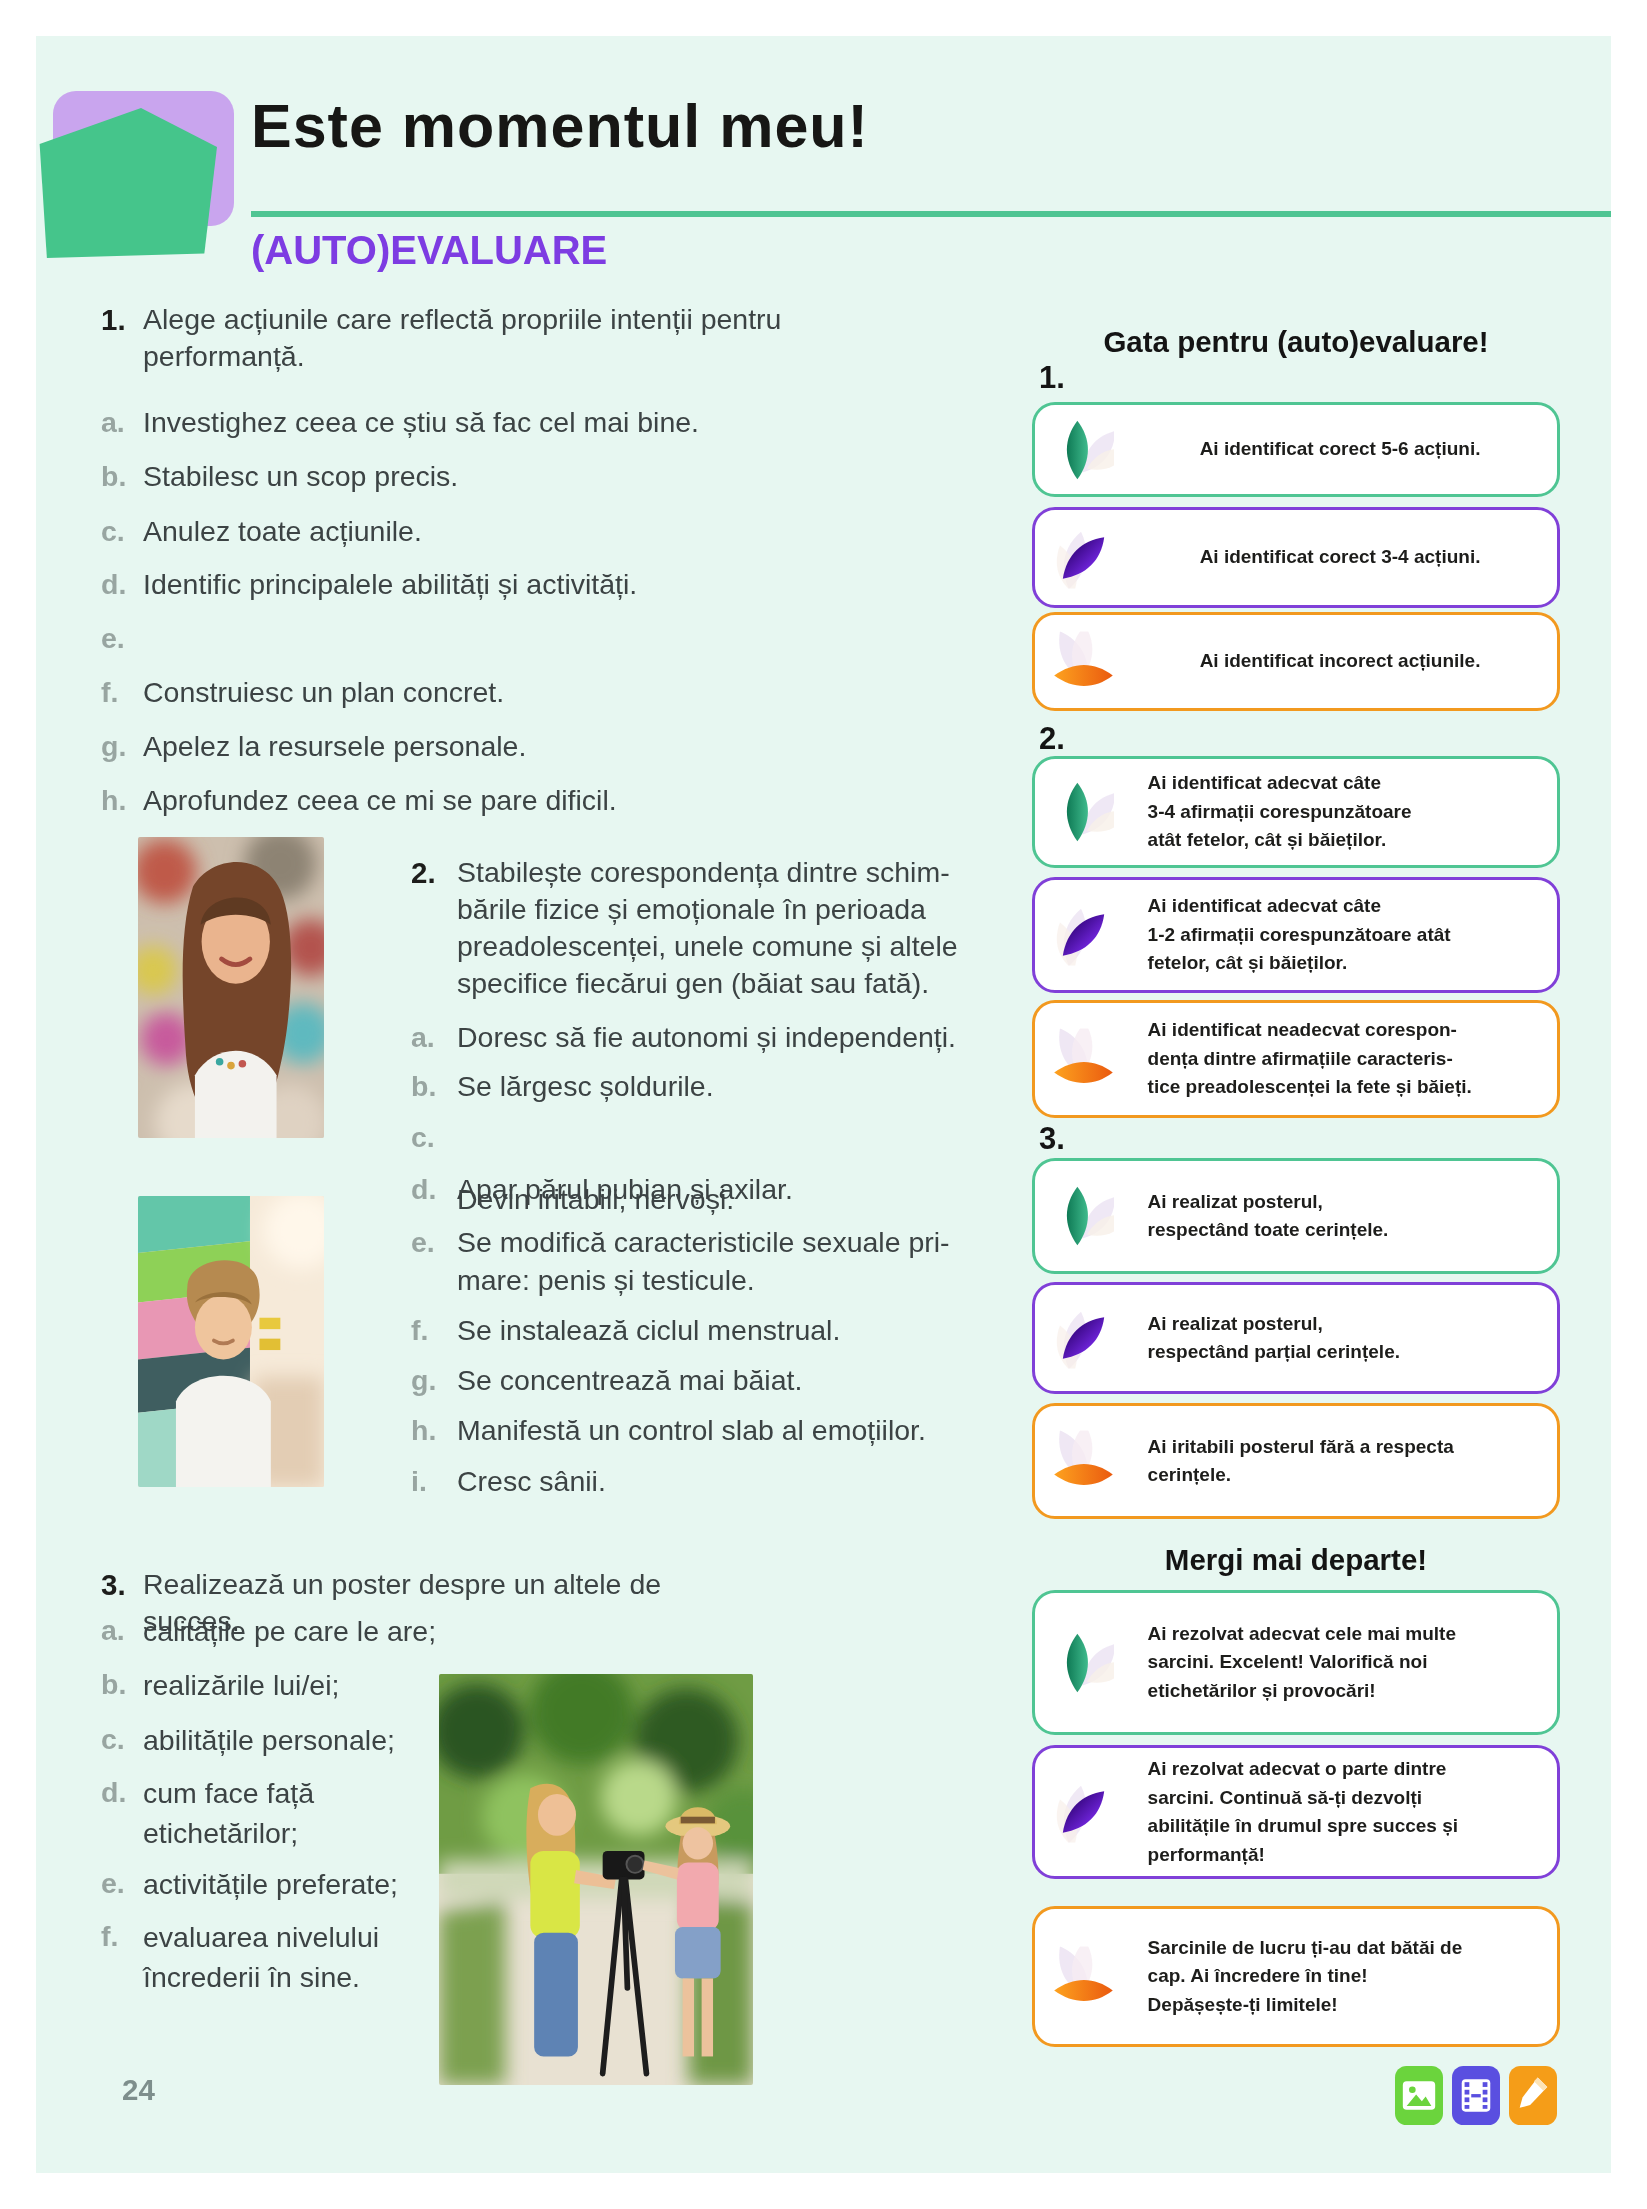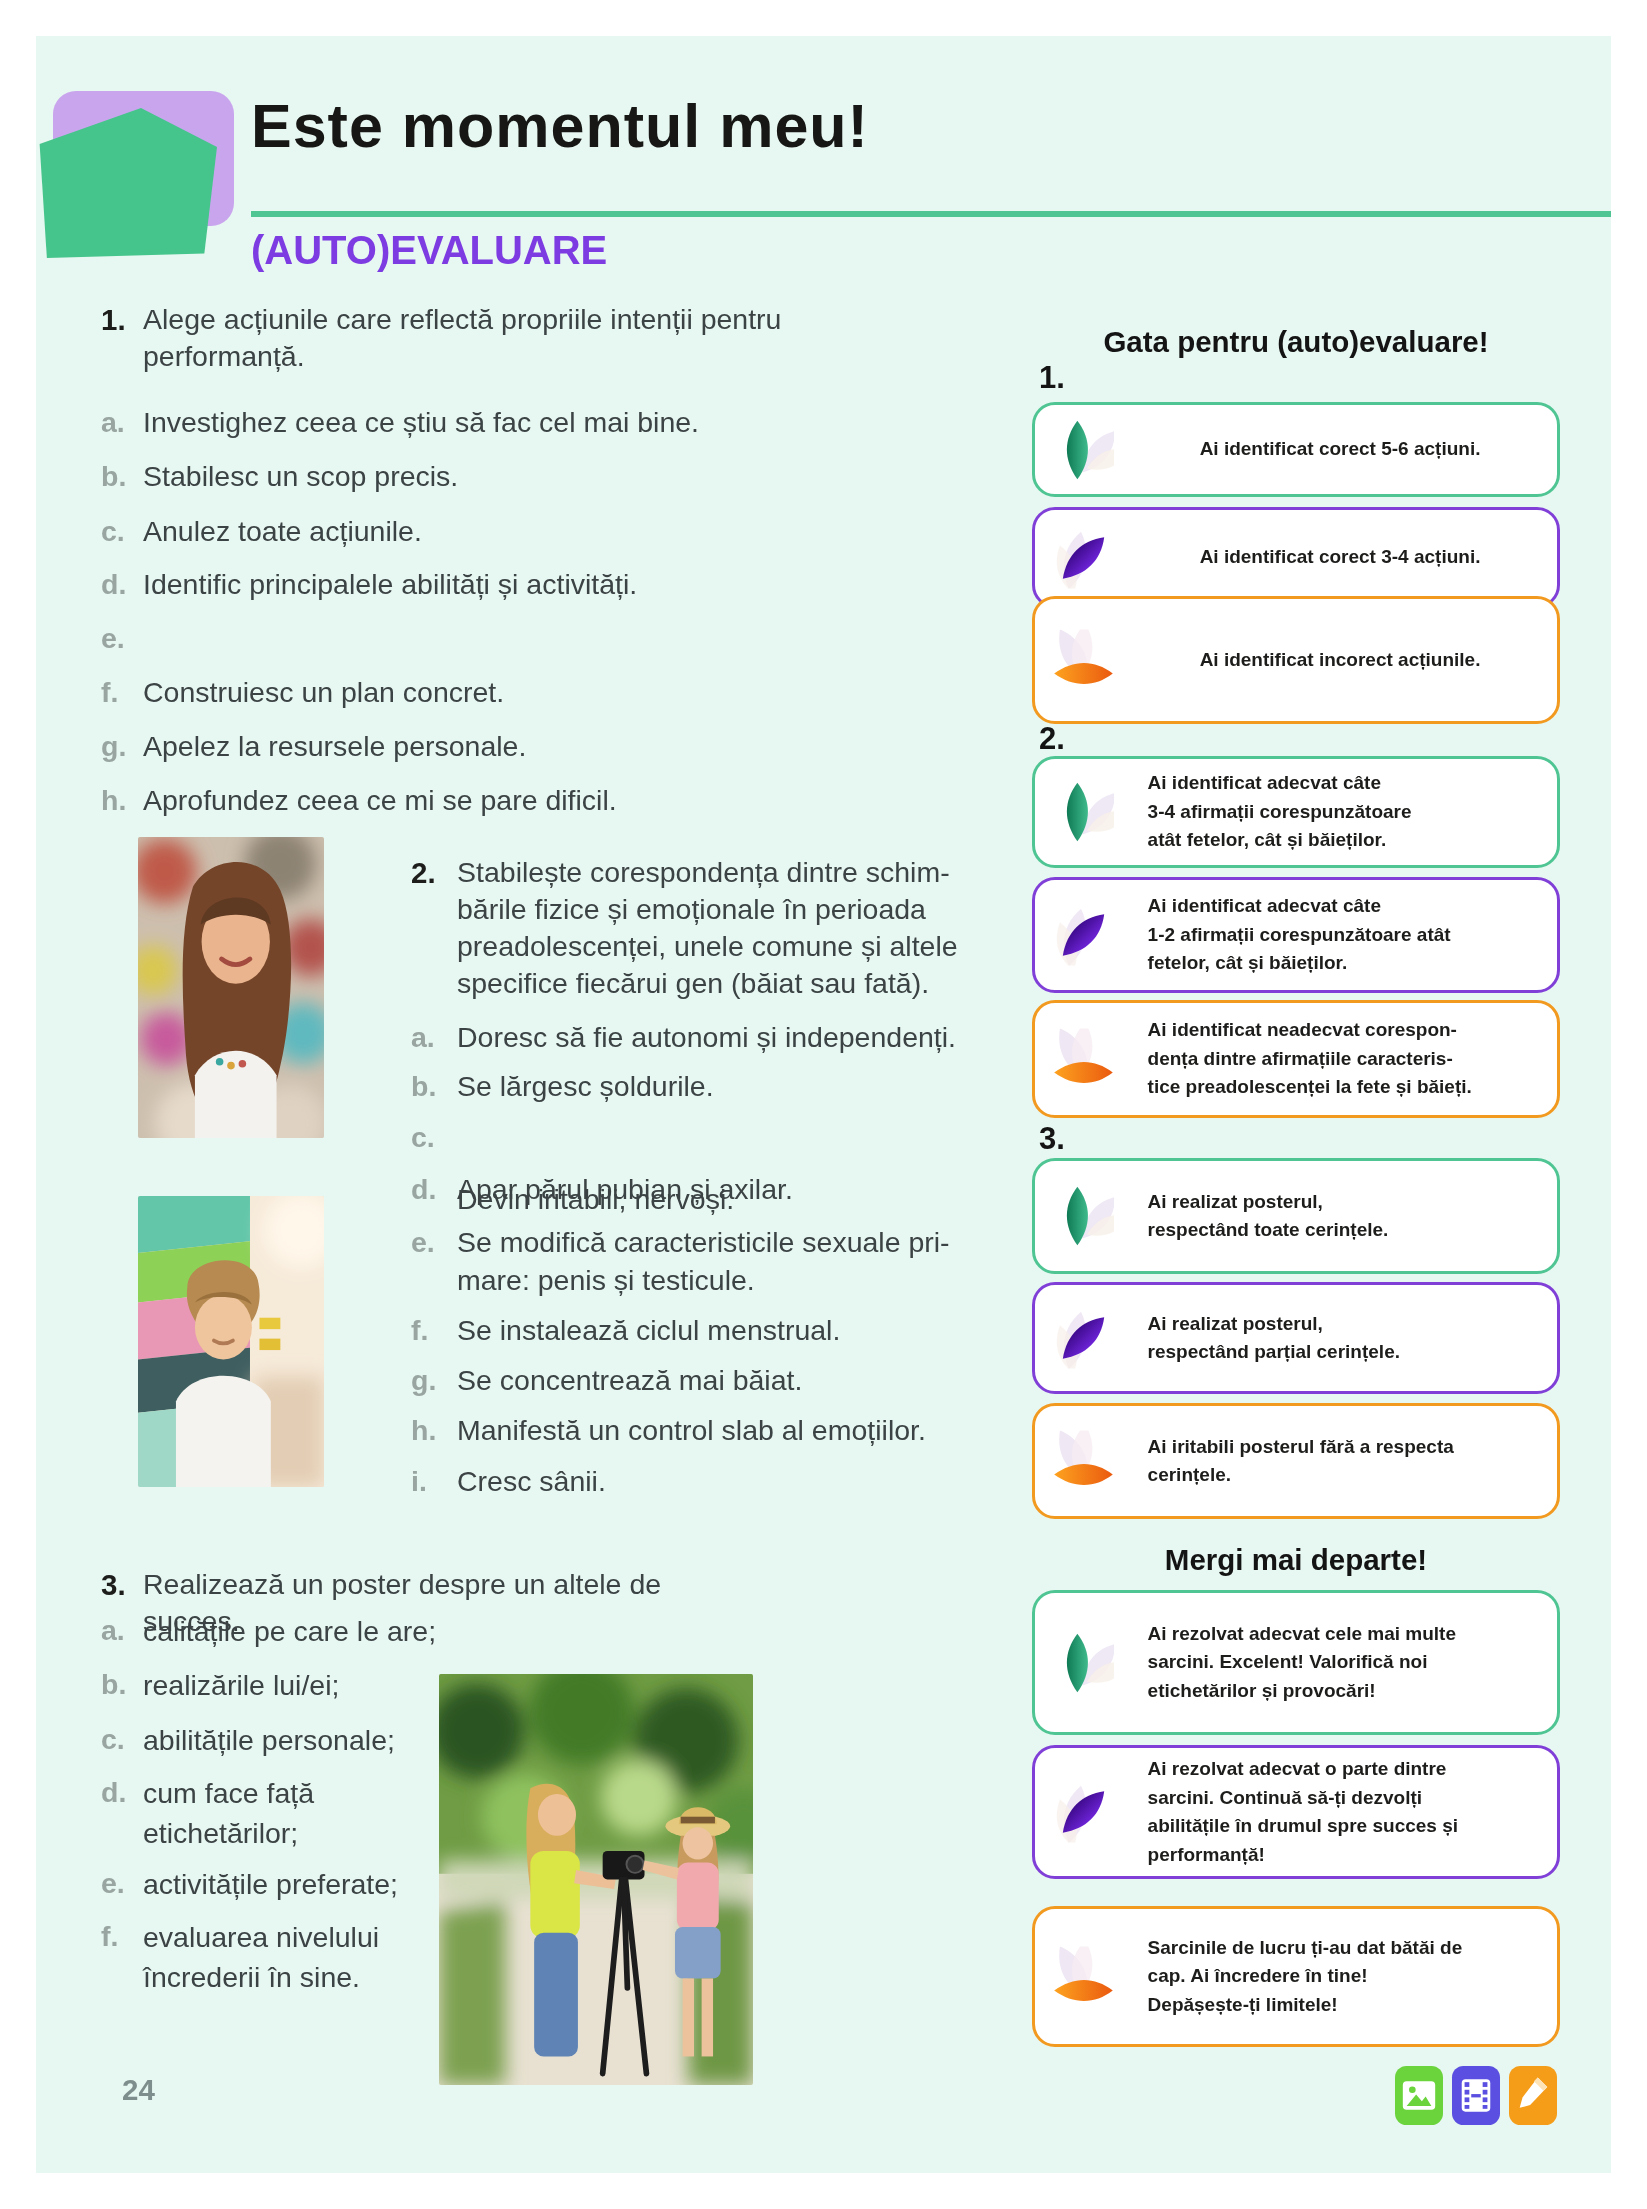--- a/index.html
+++ b/index.html
@@ -285,21 +285,21 @@
     <div class="rtext">Ai identificat corect 5-6 acțiuni.</div>
   </div>
   <div class="abs rbox rb-purple rbox--center" style="top:507px;height:101px">
     <span class="leaf">
         <svg viewBox="0 0 100 100">
           <use href="#sym-leaf-purple"></use>
         </svg>
       </span>
     <div class="rtext">Ai identificat corect 3-4 acțiuni.</div>
   </div>
-  <div class="abs rbox rb-orange rbox--center" style="top:596px;height:128px">
+  <div class="abs rbox rb-orange rbox--center" style="top:612px;height:99px">
     <span class="leaf">
         <svg viewBox="0 0 100 100">
           <use href="#sym-leaf-orange"></use>
         </svg>
       </span>
     <div class="rtext">Ai identificat incorect acțiunile.</div>
   </div>
 
   <div class="abs rlabel" style="top:721px">2.</div>
   <div class="abs rbox rb-green" style="top:756px;height:112px">

